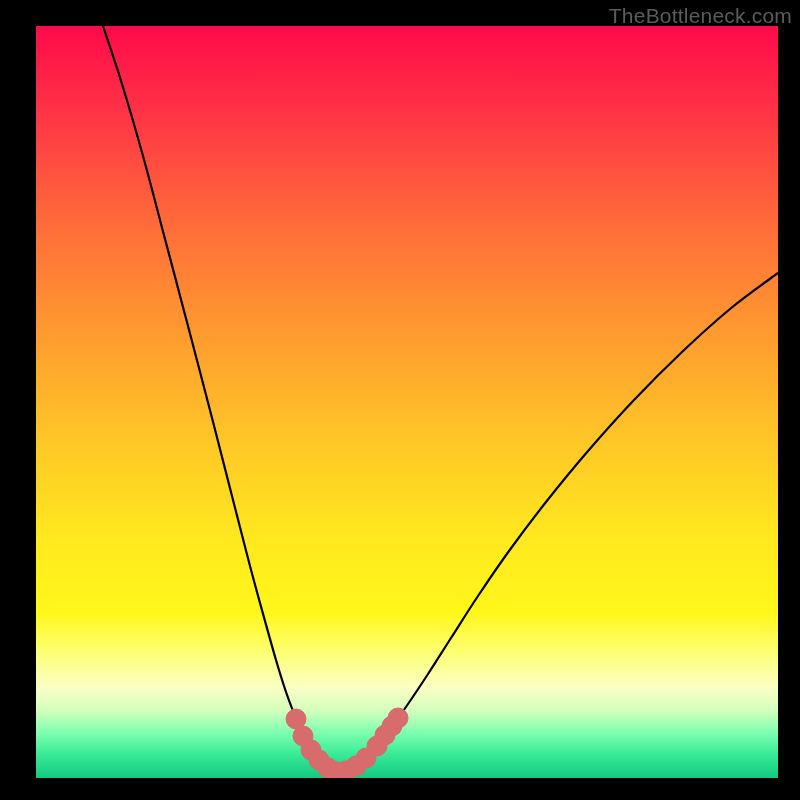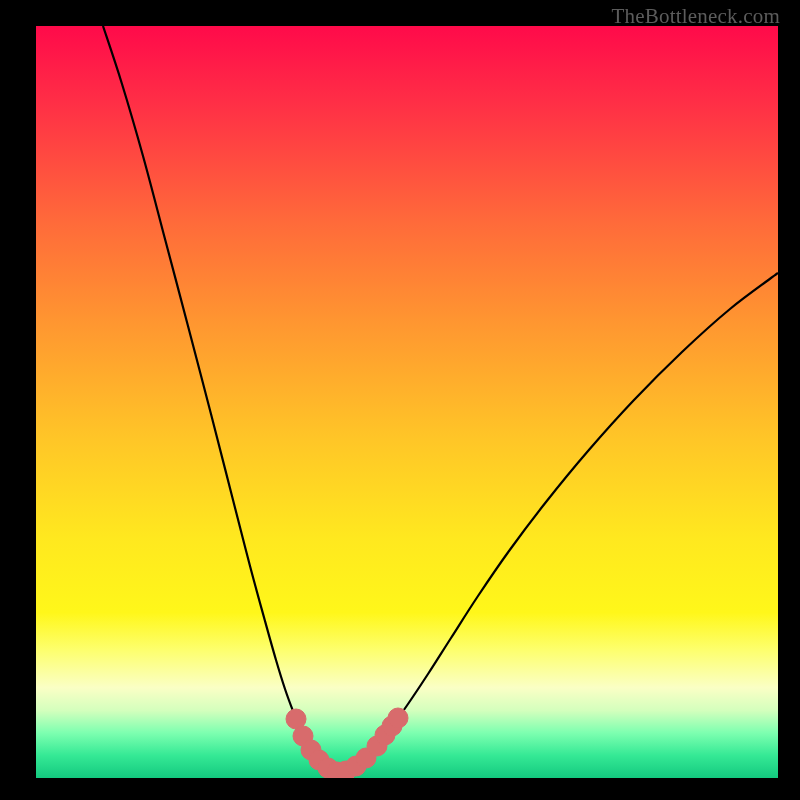--- a/index.html
+++ b/index.html
@@ -38,27 +38,26 @@
       #faffc5 88%,
       #d4ffbd 91%,
       #7dffb0 94%,
       #35e995 97%,
       #13c97f 100%
     );
   }
   .watermark {
     position: absolute;
     top: 4px;
-    right: 20px;
+    right: 8px;
     color: #5c5c5c;
     font-size: 21px;
     font-weight: 500;
     letter-spacing: 0.2px;
     user-select: none;
-    font-family: Liberation Serif, serif;
   }
   svg.curves {
     position: absolute;
     left: 0;
     top: 0;
     width: 742px;
     height: 752px;
   }
 </style>
 </head>

